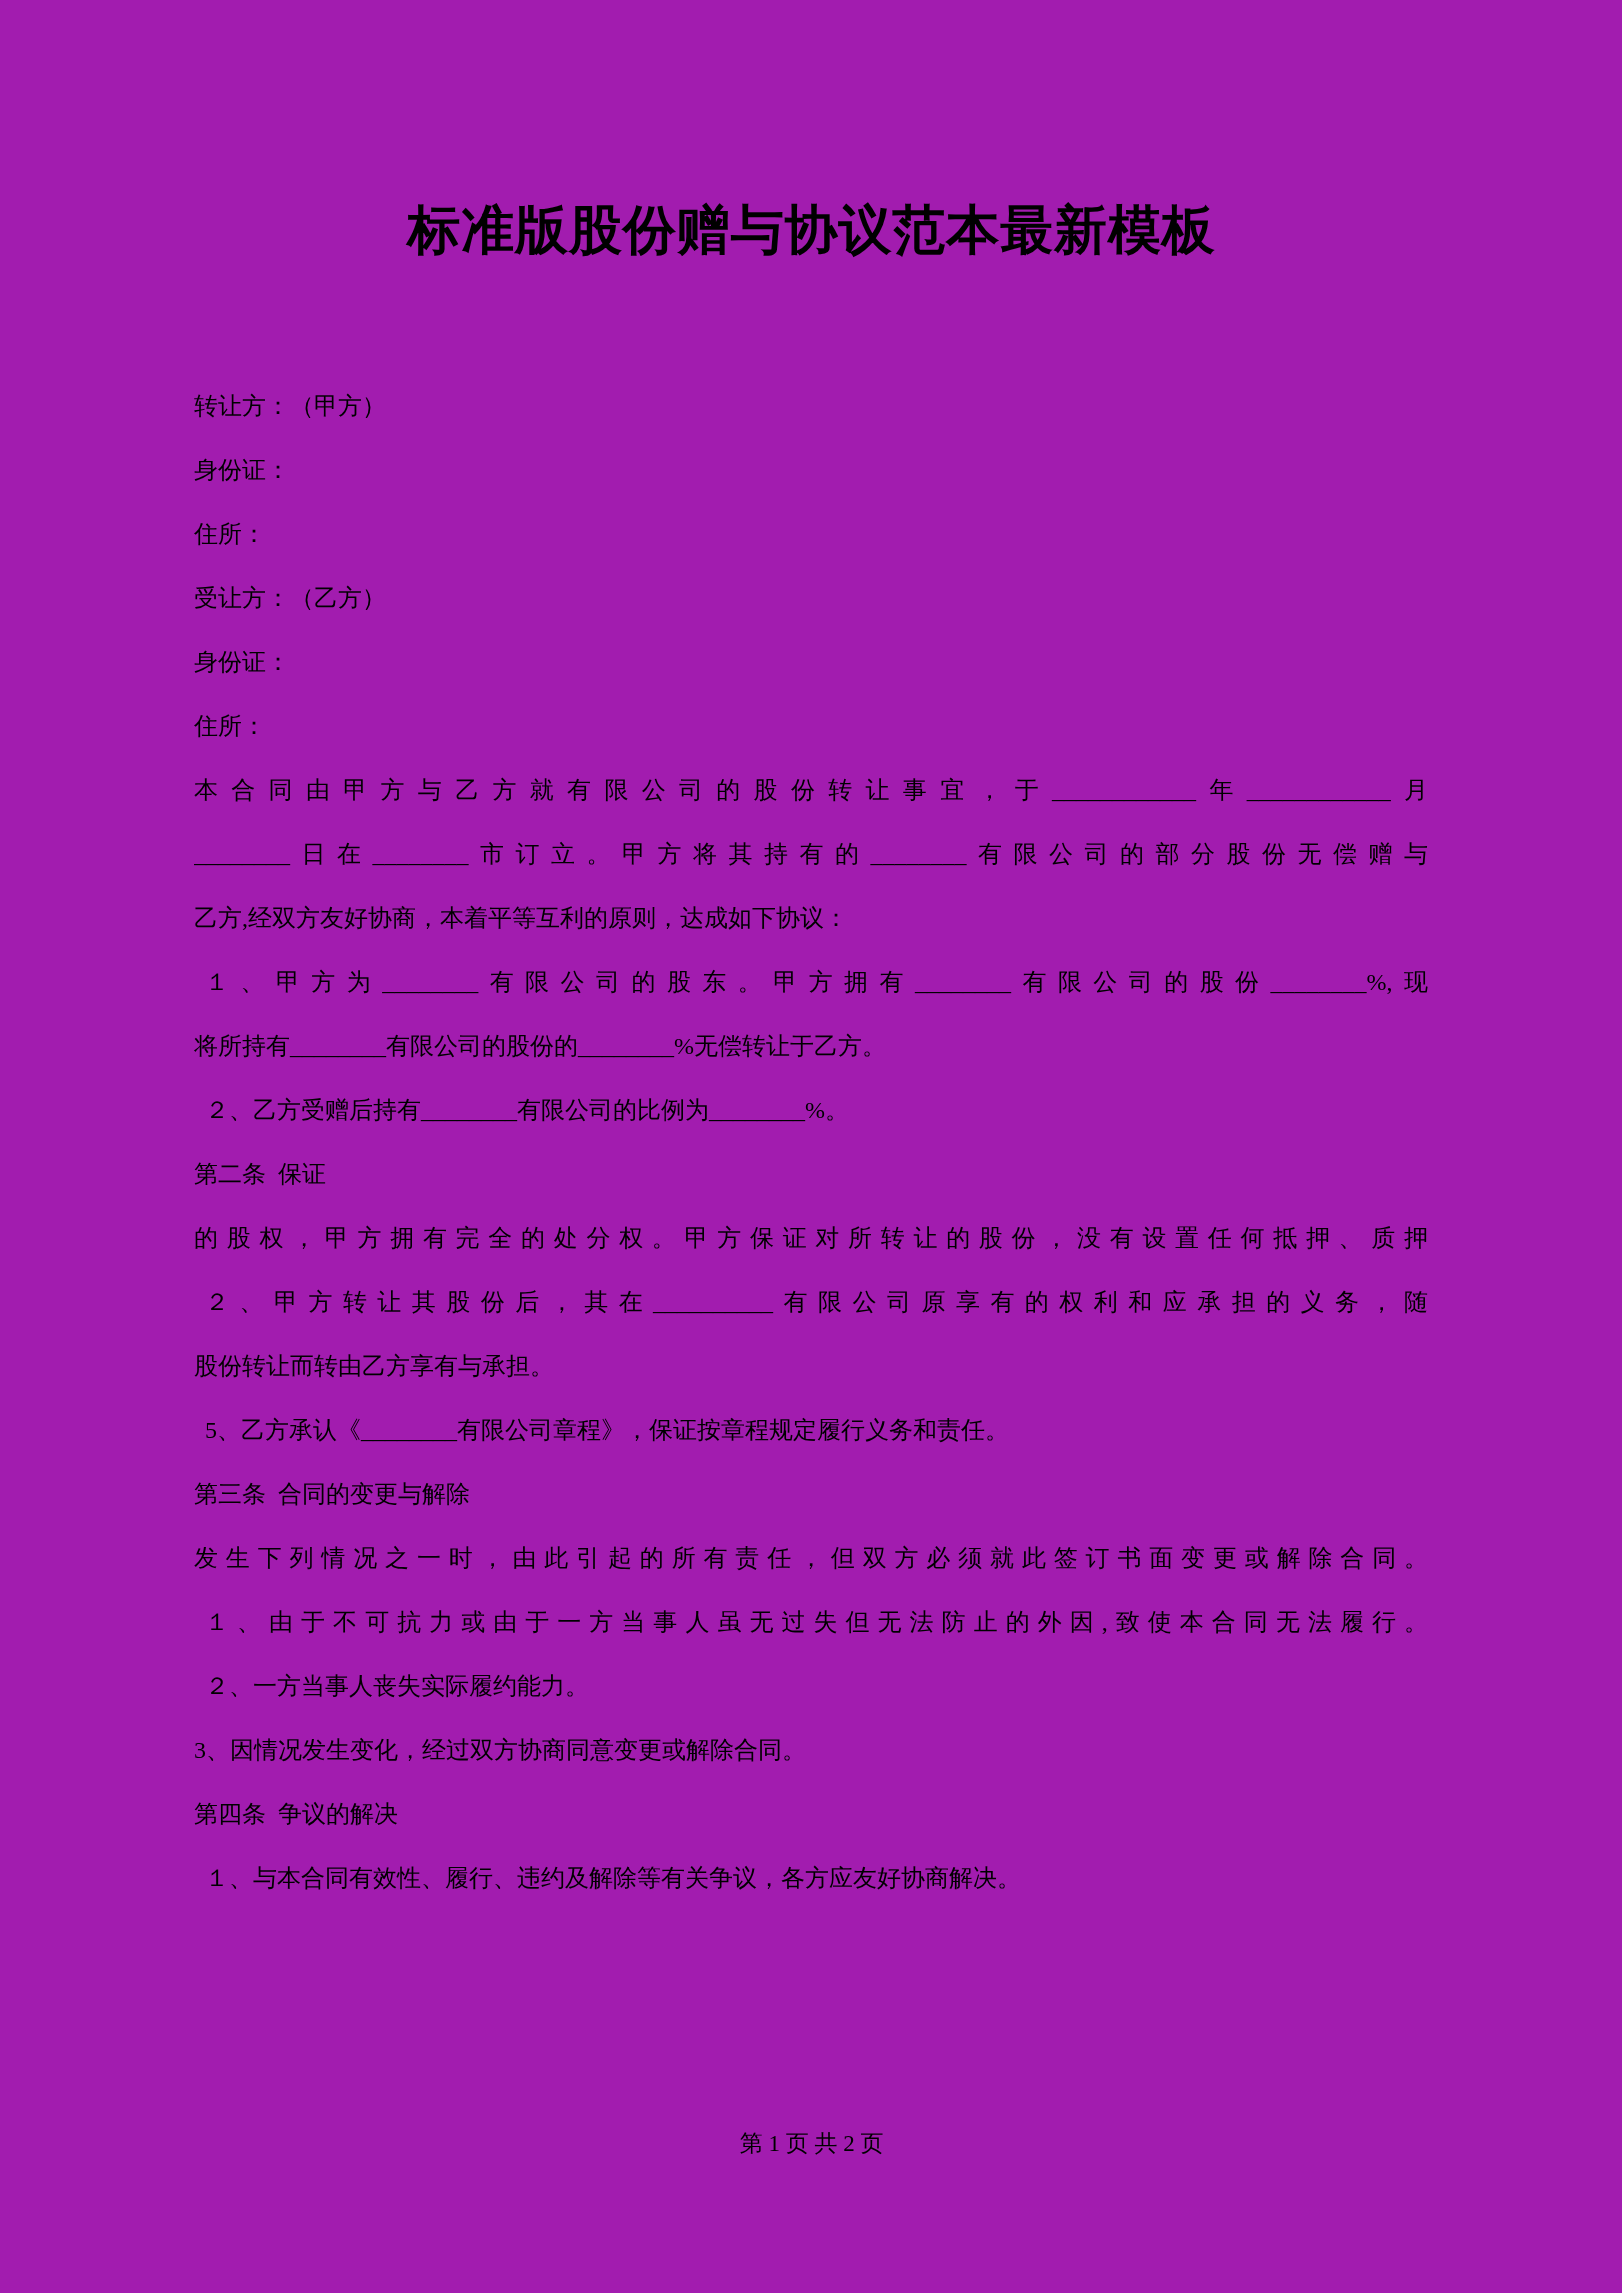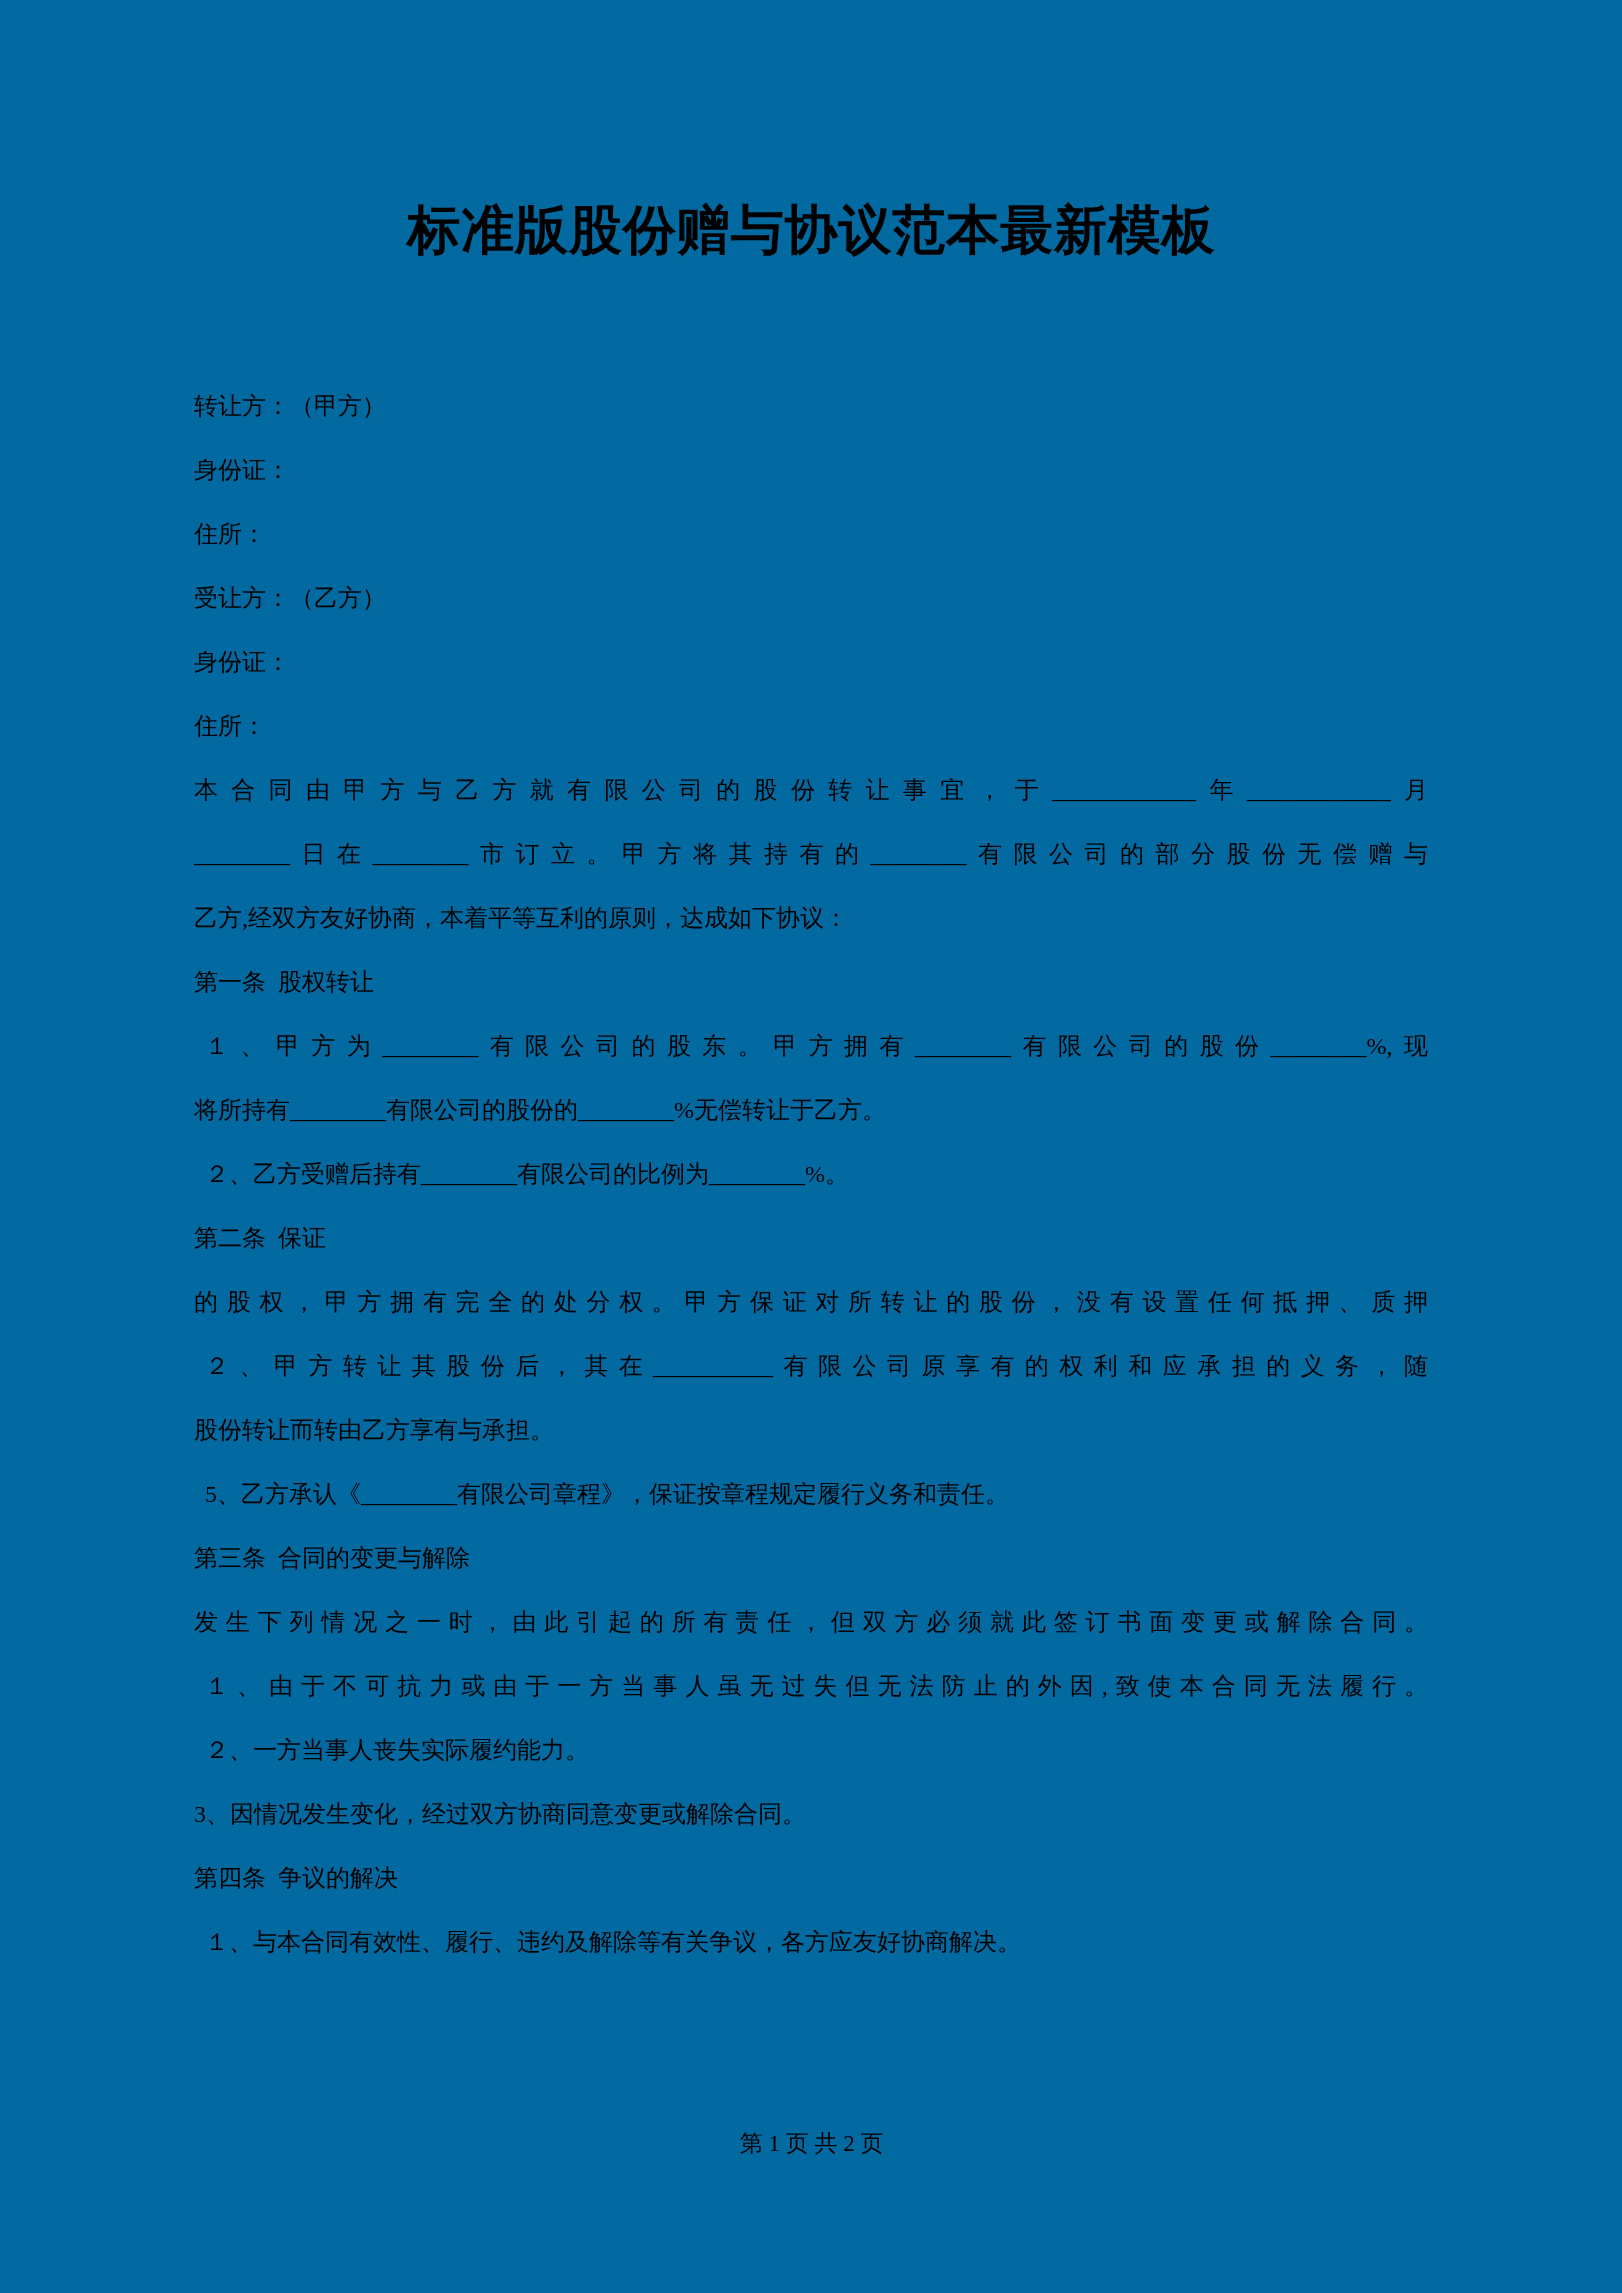--- a/index.html
+++ b/index.html
@@ -4,21 +4,21 @@
 <style>
   html, body {
     margin: 0;
     padding: 0;
     background: #ffffff;
   }
   .page {
     position: relative;
     width: 1623px;
     height: 2294px;
-    background: #0369a1;
+    background: #a21caf;
     color: #000000;
     font-family: "Liberation Serif", serif;
     overflow: hidden;
   }
   .title {
     position: absolute;
     top: 195px;
     left: 0;
     width: 100%;
     margin: 0;
@@ -72,21 +72,20 @@
   <div class="body">
       <div class="line">转让方：（甲方）</div>
       <div class="line">身份证：</div>
       <div class="line">住所：</div>
       <div class="line">受让方：（乙方）</div>
       <div class="line">身份证：</div>
       <div class="line">住所：</div>
       <div class="line fill">本合同由甲方与乙方就有限公司的股份转让事宜，于____________年____________月</div>
       <div class="line fill">________日在________市订立。甲方将其持有的________有限公司的部分股份无偿赠与</div>
       <div class="line">乙方,经双方友好协商，本着平等互利的原则，达成如下协议：</div>
-      <div class="line">第一条  股权转让</div>
       <div class="line fill indent">１、甲方为________有限公司的股东。甲方拥有________有限公司的股份________%,现</div>
       <div class="line">将所持有________有限公司的股份的________%无偿转让于乙方。</div>
       <div class="line indent">２、乙方受赠后持有________有限公司的比例为________%。</div>
       <div class="line">第二条  保证</div>
       <div class="line fill">的股权，甲方拥有完全的处分权。甲方保证对所转让的股份，没有设置任何抵押、质押</div>
       <div class="line fill indent">２、甲方转让其股份后，其在__________有限公司原享有的权利和应承担的义务，随</div>
       <div class="line">股份转让而转由乙方享有与承担。</div>
       <div class="line indent">5、乙方承认《________有限公司章程》，保证按章程规定履行义务和责任。</div>
       <div class="line">第三条  合同的变更与解除</div>
       <div class="line fill">发生下列情况之一时，由此引起的所有责任，但双方必须就此签订书面变更或解除合同。</div>

